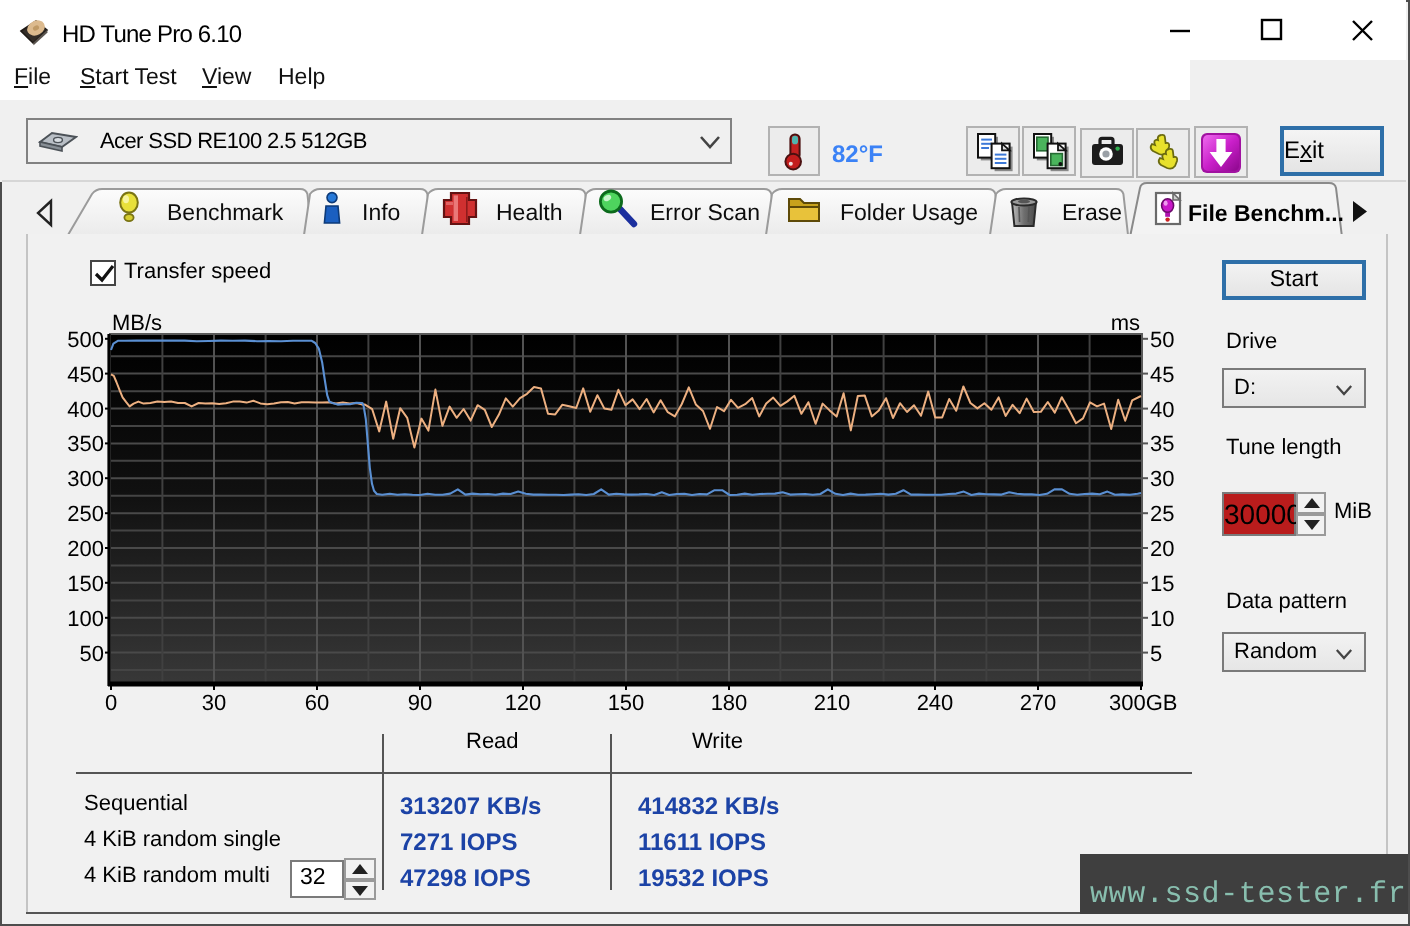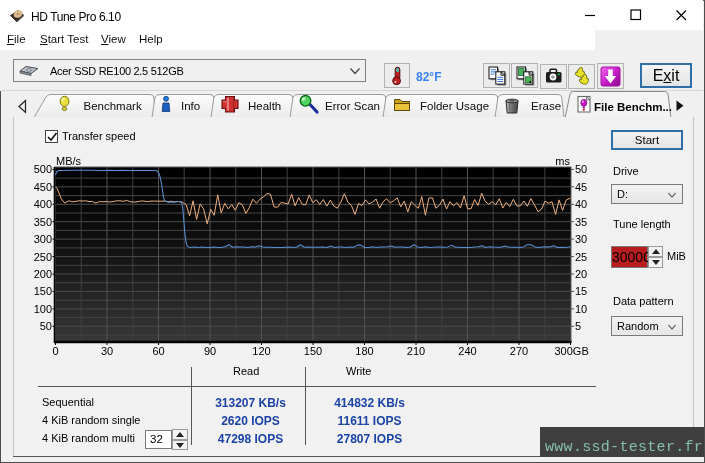--- a/index.html
+++ b/index.html
@@ -4,26 +4,26 @@
 body{width:705px;height:463px;font-family:"Liberation Sans",sans-serif;background:#fff;position:relative;overflow:hidden}
 .win{position:absolute;left:0;top:0;width:705px;height:463px;border:1px solid #4d4d4d;background:#f0f0f0}
 .abs{position:absolute}
 .titlebar{left:0;top:0;width:703px;height:30px;background:#fff}
 .title-txt{left:31px;top:10px;font-size:12px;color:#000;letter-spacing:-0.4px}
 .menubar{left:0;top:30px;width:595px;height:20px;background:#fff;font-size:11.5px;color:#111}
 .menubar span{position:absolute;top:3px}
 .toolbar{left:0;top:50px;width:703px;height:41px;background:#f0f0f0}
 .combo{left:13px;top:59px;width:353px;height:23px;background:#f0f0f0;border:1px solid #818181}
 .tbtn{top:63px;height:25px;width:27px;background:#ececec;border:1px solid #b2b2b2}
-.exitbtn{left:640px;top:63px;width:52px;height:25px;background:linear-gradient(#f4f4f4,#e4e4e4);border:2px solid #2e6fa8;font-size:16px;text-align:center;line-height:21px}
+.exitbtn{left:640px;top:63px;width:52px;height:25px;background:linear-gradient(#f4f4f4,#e4e4e4);border:2px solid #2e6fa8;font-size:12px;text-align:left;line-height:21px}
 .page{left:13px;top:117px;width:681px;height:340px;background:#f1f1f1;border:1px solid #c4c4c4;border-top:none}
 .lbl{font-size:11px;color:#000}
 .ctl-combo{width:72px;height:20px;background:linear-gradient(#f2f2f2,#e6e6e6);border:1px solid #7a7a7a;font-size:11px;line-height:18px;padding-left:5px}
 .chev{position:absolute;right:5px;top:7px;width:8px;height:8px}
-.bluev{font-size:12px;font-weight:bold;color:#1c43a6;position:absolute;text-align:center}
+.bluev{font-size:12px;font-weight:bold;color:#1c43a6;position:absolute;text-align:left}
 .rowlbl{font-size:11px;color:#000;position:absolute}
 </style></head><body>
 <div class="win"></div>
 
 <div class="abs titlebar"></div>
 <svg class="abs" style="left:9px;top:8px" width="16" height="15" viewBox="0 0 16 15">
   <path d="M1.5 7.5 L9 2.5 L14.5 7 L7.5 13.5 Z" fill="#332d28" stroke="#1f1a16" stroke-width="0.8"></path>
   <path d="M7.5 13.5 L7.8 14.6 L14.8 8.2 L14.5 7 Z" fill="#5a544e"></path>
   <ellipse cx="9" cy="6" rx="4.6" ry="3.6" fill="#dcba8e" transform="rotate(-28 9 6)"></ellipse>
   <ellipse cx="9" cy="6" rx="1.6" ry="1.2" fill="#c09a66" transform="rotate(-28 9 6)"></ellipse>
@@ -352,25 +352,25 @@
 
 <div class="abs" style="left:191px;top:367px;width:1px;height:78px;background:#555"></div>
 <div class="abs" style="left:305px;top:367px;width:1px;height:78px;background:#555"></div>
 <div class="abs" style="left:38px;top:386px;width:558px;height:1px;background:#555"></div>
 <div class="abs lbl" style="left:233px;top:365px">Read</div>
 <div class="abs lbl" style="left:346px;top:365px">Write</div>
 <div class="rowlbl" style="left:42px;top:396px">Sequential</div>
 <div class="rowlbl" style="left:42px;top:414px">4 KiB random single</div>
 <div class="rowlbl" style="left:42px;top:432px">4 KiB random multi</div>
 <div class="bluev" style="left:200px;top:396px;width:101px">313207 KB/s</div>
-<div class="bluev" style="left:200px;top:414px;width:101px">2620 IOPS</div>
+<div class="bluev" style="left:200px;top:414px;width:101px">7271 IOPS</div>
 <div class="bluev" style="left:200px;top:432px;width:101px">47298 IOPS</div>
 <div class="bluev" style="left:319px;top:396px;width:101px">414832 KB/s</div>
 <div class="bluev" style="left:319px;top:414px;width:101px">11611 IOPS</div>
-<div class="bluev" style="left:319px;top:432px;width:101px">27807 IOPS</div>
+<div class="bluev" style="left:319px;top:432px;width:101px">19532 IOPS</div>
 
 <div class="abs" style="left:145px;top:430px;width:27px;height:19px;background:#fff;border:1px solid #7a7a7a;font-size:11.5px;line-height:17px;padding-left:4px">32</div>
 <div class="abs" style="left:172px;top:429px;width:16px;height:21px">
  <div style="position:absolute;top:0;width:16px;height:10.5px;background:#f2f2f2;border:1px solid #9a9a9a"></div>
  <div style="position:absolute;top:10.5px;width:16px;height:10.5px;background:#f2f2f2;border:1px solid #9a9a9a"></div>
  <svg style="position:absolute;left:4px;top:3px" width="8" height="5" viewBox="0 0 8 5">
       <path d="M4 0 L8 5 L0 5 Z" fill="#222"></path>
     </svg>
  <svg style="position:absolute;left:4px;top:13.5px" width="8" height="5" viewBox="0 0 8 5">
       <path d="M0 0 L8 0 L4 5 Z" fill="#222"></path>

